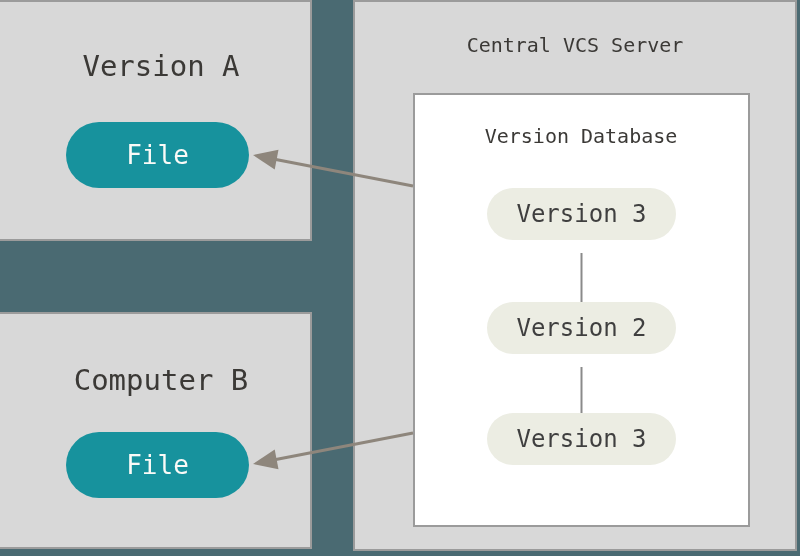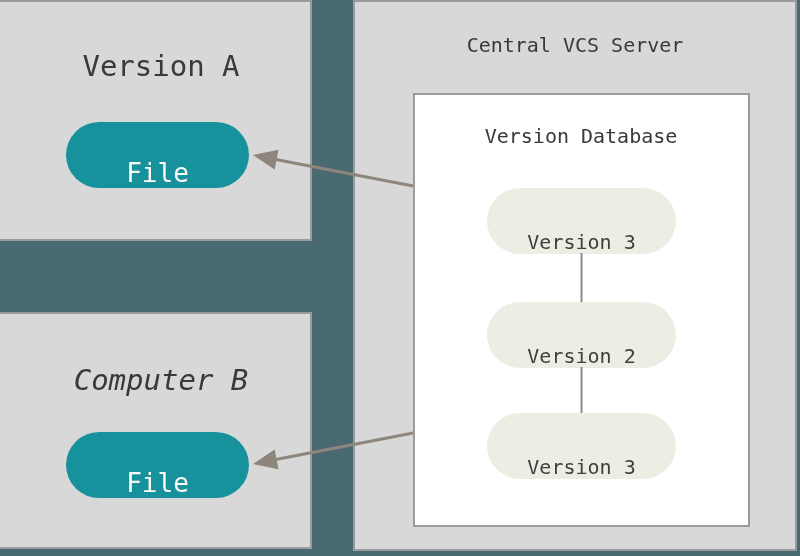--- a/index.html
+++ b/index.html
@@ -29,40 +29,40 @@
   .title {
     position: absolute;
     transform: translate(-50%, -50%);
     color: #3b3936;
     white-space: nowrap;
   }
   .pill {
     position: absolute;
     box-sizing: border-box;
     display: flex;
-    align-items: flex-end;
+    align-items: center;
     justify-content: center;
     white-space: nowrap;
   }
   .file-pill {
     width: 183px;
     height: 66px;
     border-radius: 33px;
     background: #17929d;
     color: #fafaf7;
     font-size: 26px;
   }
   .version-pill {
     left: 487px;
     width: 189px;
-    height: 66px;
+    height: 52px;
     border-radius: 33px;
     background: #ecede3;
     color: #3f3f3f;
-    font-size: 20px;
+    font-size: 24px;
   }
   .arrow-layer {
     position: absolute;
     left: 0; top: 0;
     width: 800px; height: 556px;
     pointer-events: none;
   }
 </style>
 </head>
 <body>
@@ -71,21 +71,21 @@
 
   <div class="gray-box" style="left:-10px; top:0px; width:322px; height:241px;">
   </div>
   <div class="title" style="left:161px; top:66px; font-size:29px;">Version A</div>
   <div class="pill file-pill" style="left:66px; top:122px;">
     <span>File</span>
   </div>
 
   <div class="gray-box" style="left:-10px; top:312px; width:322px; height:237px;">
   </div>
-  <div class="title" style="left:161px; top:380px; font-size:29px;font-style:italic;">Computer B</div>
+  <div class="title" style="left:161px; top:380px; font-size:29px;">Computer B</div>
   <div class="pill file-pill" style="left:66px; top:432px;">
     <span>File</span>
   </div>
 
   <div class="gray-box" style="left:353px; top:0px; width:444px; height:551px;">
   </div>
   <div class="title" style="left:575px; top:45px; font-size:20px;">Central VCS Server</div>
 
   <div class="white-box" style="left:413px; top:93px; width:337px; height:434px;">
   </div>

